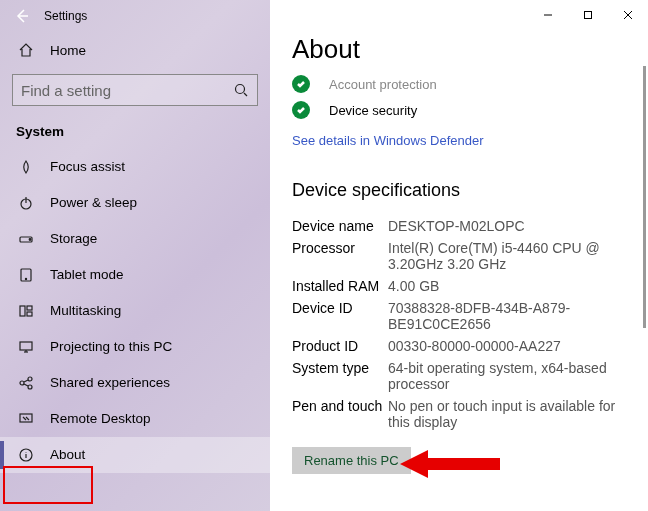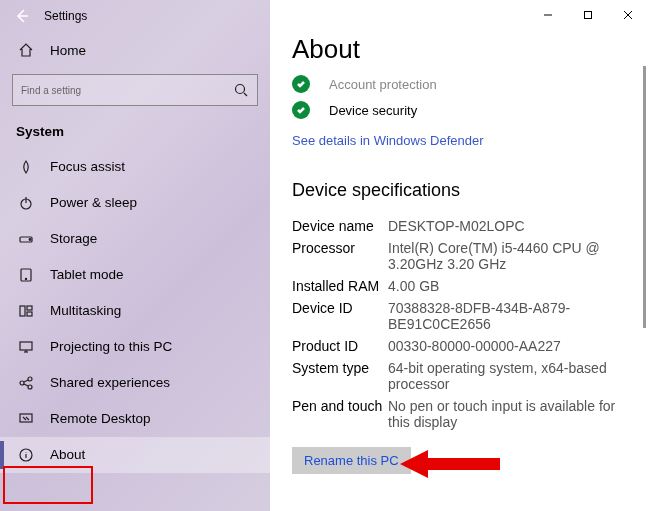--- a/index.html
+++ b/index.html
@@ -13,21 +13,21 @@
   }
   .titlebar { height: 32px; display: flex; align-items: center; }
   .back-btn { width: 44px; height: 32px; display: flex; align-items: center; justify-content: center; }
   .title-text { font-size: 12px; color: #000; }
   .home-row { display: flex; align-items: center; padding: 10px 16px 10px 18px; gap: 16px; }
   .home-row span.label { font-size: 13.5px; }
   .search-wrap { padding: 6px 12px 10px 12px; }
   .search-box {
     width: 100%; height: 32px; border: 1px solid #888;
     background: rgba(255,255,255,0.2);
-    padding: 0 8px; font-size: 10px; color: #555;
+    padding: 0 8px; font-size: 15px; color: #555;
     display: flex; align-items: center; justify-content: space-between;
   }
   .search-box span { color: #666; font-style: normal; }
   .section-hdr { padding: 8px 24px 10px 16px; font-weight: 700; font-size: 13.5px; }
   .nav-list { flex: 1; overflow: hidden; }
   .nav-item {
     display: flex; gap: 16px;
     padding: 10px 16px 10px 18px;
     font-size: 13.5px; color: #000;
     position: relative;
@@ -52,21 +52,21 @@
   .check-ico svg { width: 10px; height: 10px; stroke: #fff; stroke-width: 2.5; fill: none; }
   .faded { color: #888; }
   .link { color: #3858c6; font-size: 13px; margin: 10px 0 20px 0; display: inline-block; }
   .h2 { font-size: 18px; font-weight: 400; margin: 12px 0 14px 0; }
   .spec-table { width: 100%; font-size: 14px; }
   .spec-row { display: flex; padding: 3px 0; }
   .spec-label { width: 96px; flex-shrink: 0; color: #000; }
   .spec-val { flex: 1; color: #555; }
   .rename-btn {
     margin-top: 14px; padding: 6px 12px; font-size: 13px;
-    background: #ccc; border: none; color: #1d4ed8;
+    background: #ccc; border: none; color: #14532d;
     display: inline-block;
   }
   .vscroll {
     position: absolute; right: 2px; top: 66px; bottom: 8px; width: 3px;
     background: transparent;
   }
   .vscroll-thumb { position: absolute; top: 0; height: 60%; width: 3px; background: #999; }
   
   .anno-box {
     position: absolute; border: 2.5px solid #e60000; pointer-events: none;

